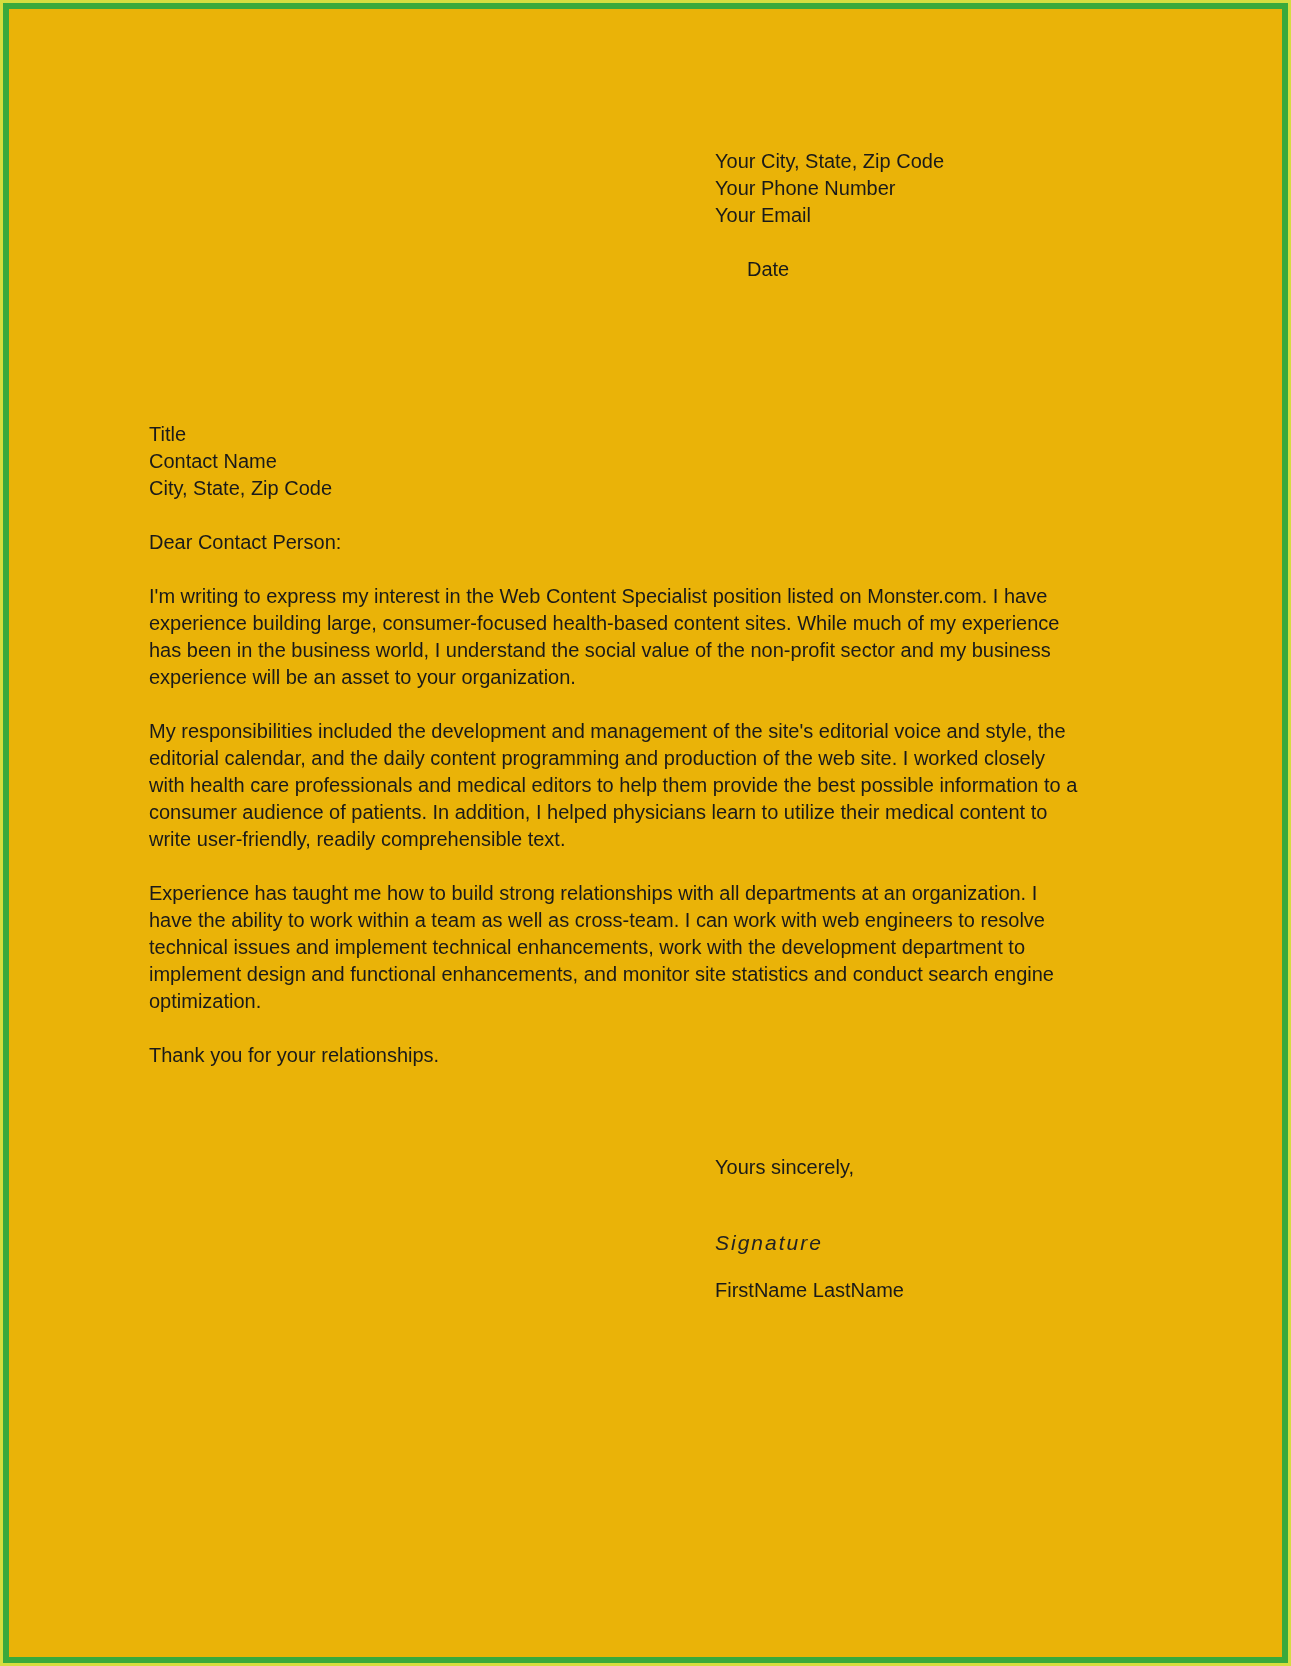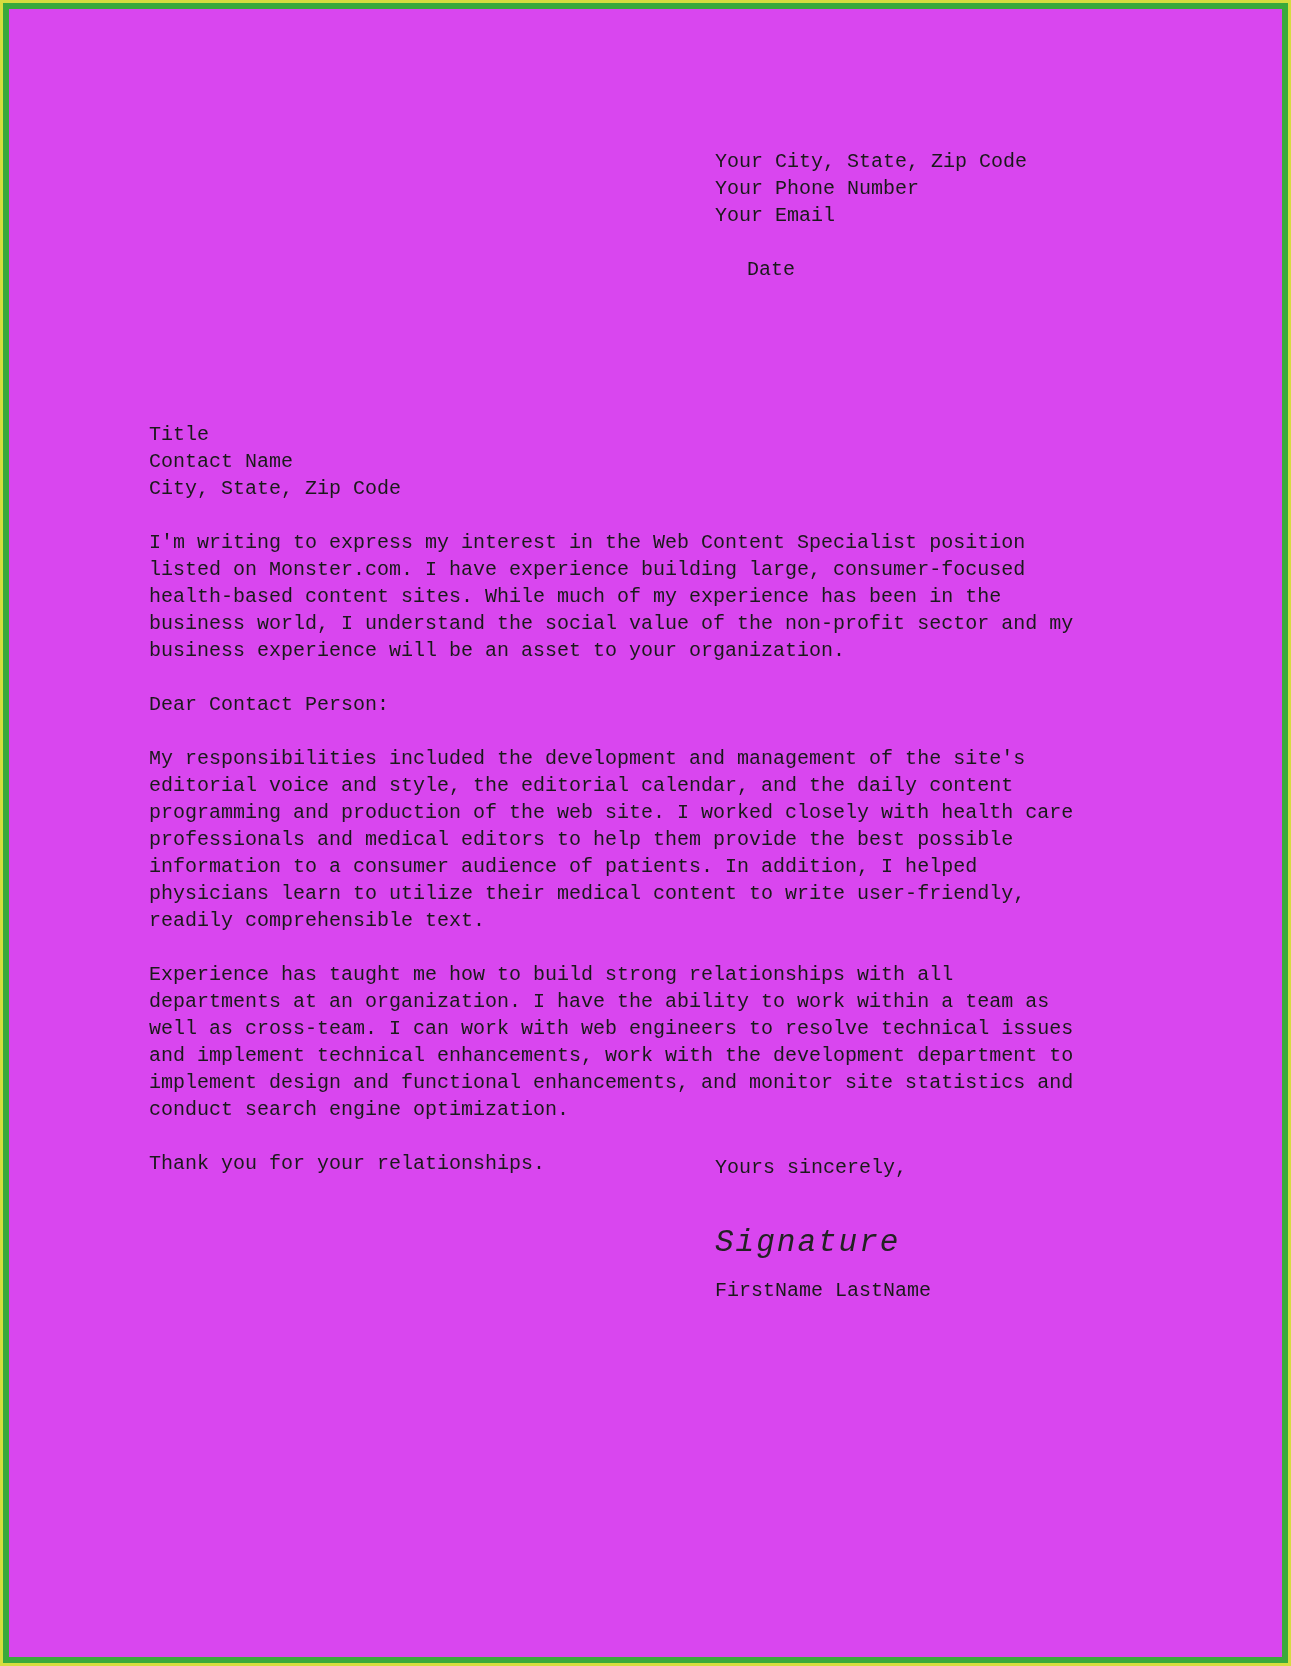--- a/index.html
+++ b/index.html
@@ -13,22 +13,22 @@
     box-sizing: border-box;
     background: var(--border-outer, #d6dd3f);
     padding: 3px;
   }
   .page-inner {
     position: relative;
     width: 100%;
     height: 100%;
     box-sizing: border-box;
     border: 6px solid var(--border-inner, #3aa93c);
-    background: #d946ef;
-    font-family: Liberation Mono, monospace;
+    background: #eab308;
+    font-family: Liberation Sans, sans-serif;
     font-size: 20px;
     line-height: 27px;
     color: #1a1a1a;
     padding-left: 23px;
   }
   .sender-block {
     position: absolute;
     left: 706px;
     top: 139px;
   }
@@ -49,21 +49,21 @@
 
   .signoff-block {
     position: absolute;
     left: 706px;
     top: 1145px;
   }
   .valediction { white-space: nowrap; }
   .signature-script {
     margin-top: 42px;
     font-style: italic;
-    font-size: 31px;
+    font-size: 21px;
     line-height: 40px;
     letter-spacing: 2px;
     color: #222;
     white-space: nowrap;
   }
   .signed-name {
     margin-top: 14px;
     white-space: nowrap;
   }
 </style>
@@ -80,23 +80,23 @@
       <div class="date-line">Date</div>
     </div>
 
     <div class="body-block">
       <div class="recipient-block">
         <div class="recipient-line">Title</div>
         <div class="recipient-line">Contact Name</div>
         <div class="recipient-line">City, State, Zip Code</div>
       </div>
 
+      <p>Dear Contact Person:</p>
+
       <p>I'm writing to express my interest in the Web Content Specialist position listed on Monster.com. I have experience building large, consumer-focused health-based content sites. While much of my experience has been in the business world, I understand the social value of the non-profit sector and my business experience will be an asset to your organization.</p>
-
-      <p>Dear Contact Person:</p>
       <p>My responsibilities included the development and management of the site's editorial voice and style, the editorial calendar, and the daily content programming and production of the web site. I worked closely with health care professionals and medical editors to help them provide the best possible information to a consumer audience of patients. In addition, I helped physicians learn to utilize their medical content to write user-friendly, readily comprehensible text.</p>
       <p>Experience has taught me how to build strong relationships with all departments at an organization. I have the ability to work within a team as well as cross-team. I can work with web engineers to resolve technical issues and implement technical enhancements, work with the development department to implement design and functional enhancements, and monitor site statistics and conduct search engine optimization.</p>
 
       <p>Thank you for your relationships.</p>
     </div>
 
     <div class="signoff-block">
       <div class="valediction">Yours sincerely,</div>
       <div class="signature-script">Signature</div>
       <div class="signed-name">FirstName LastName</div>

